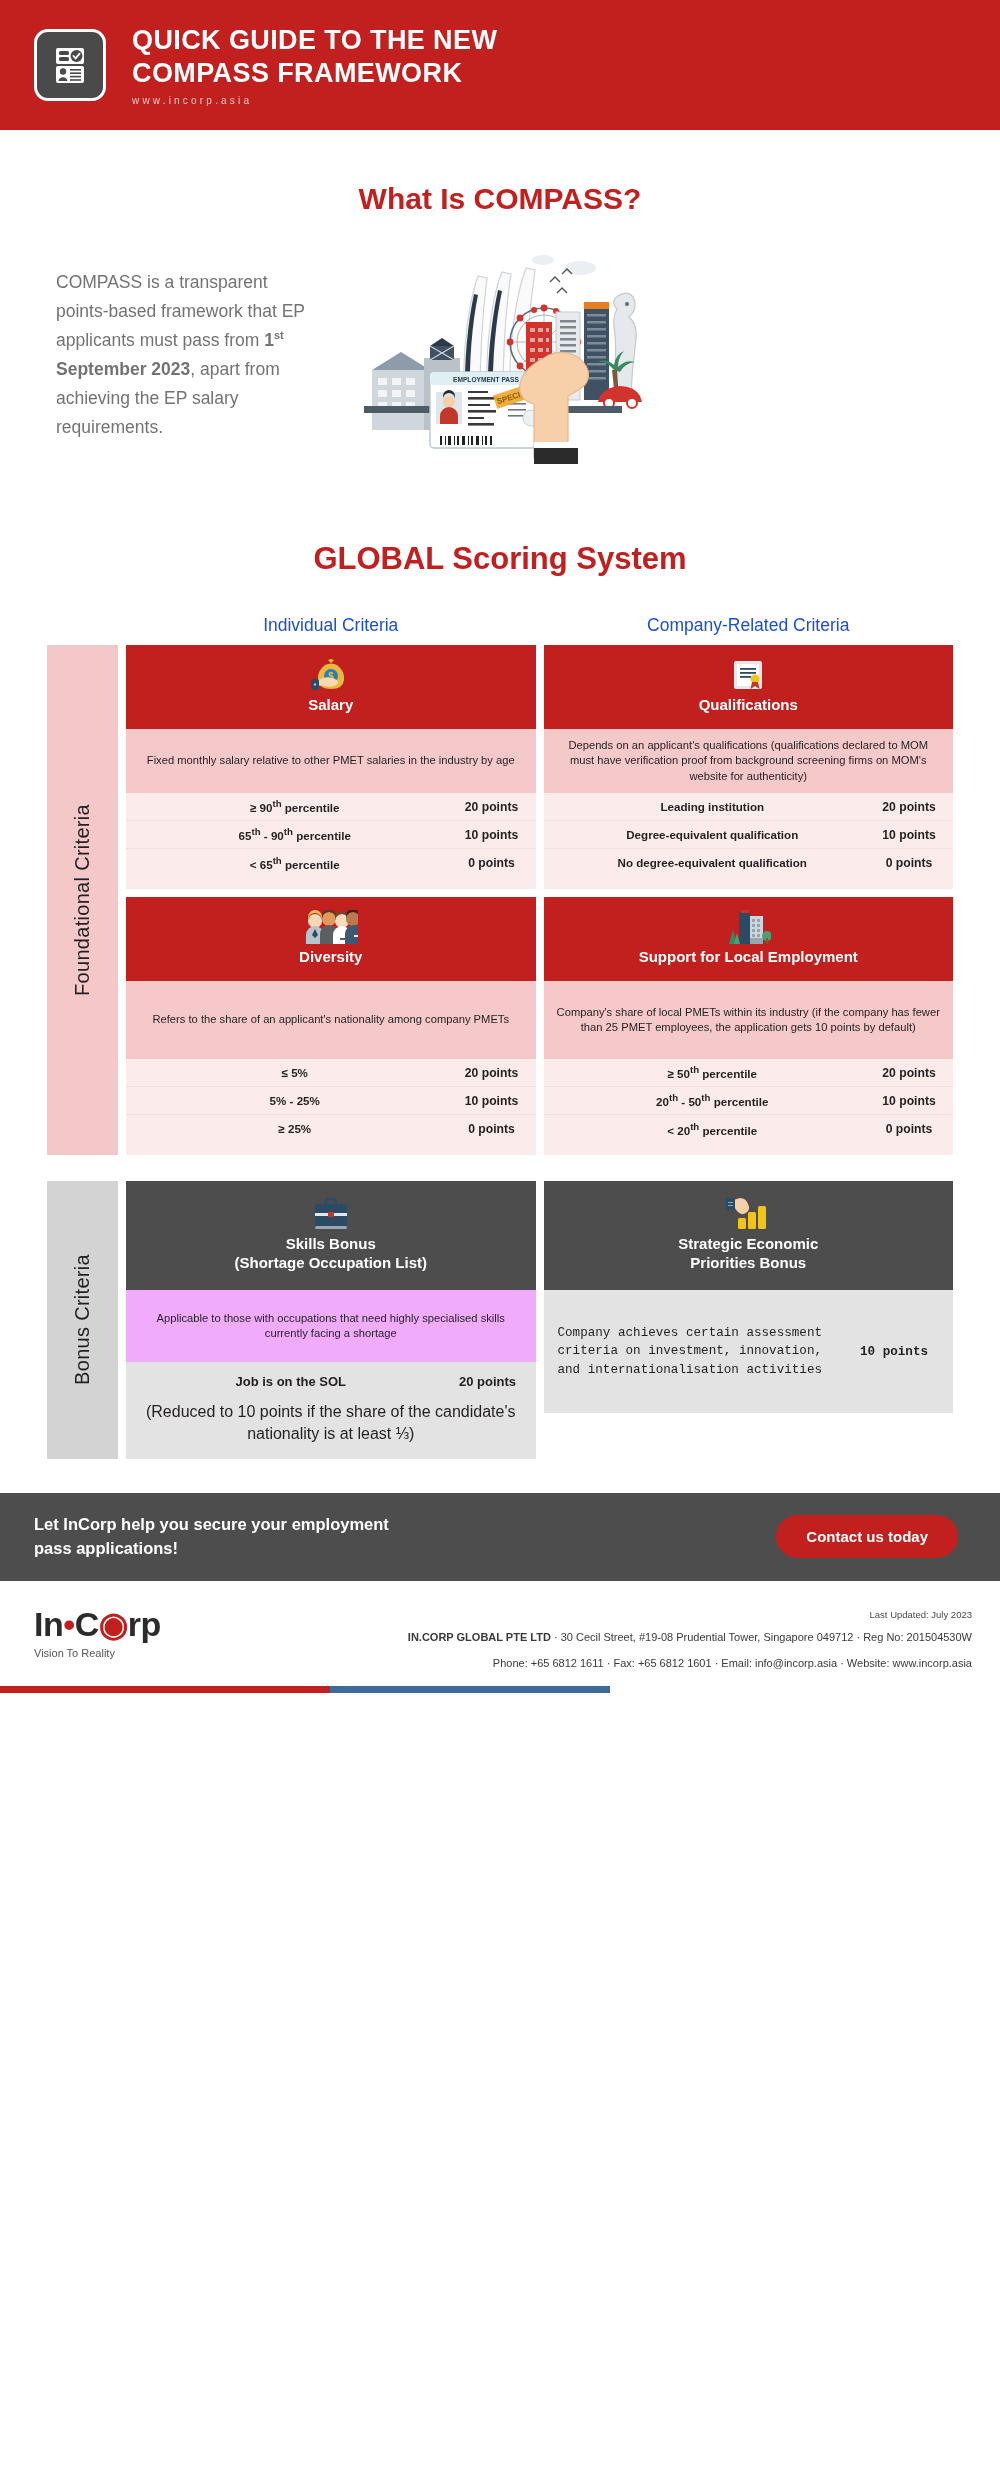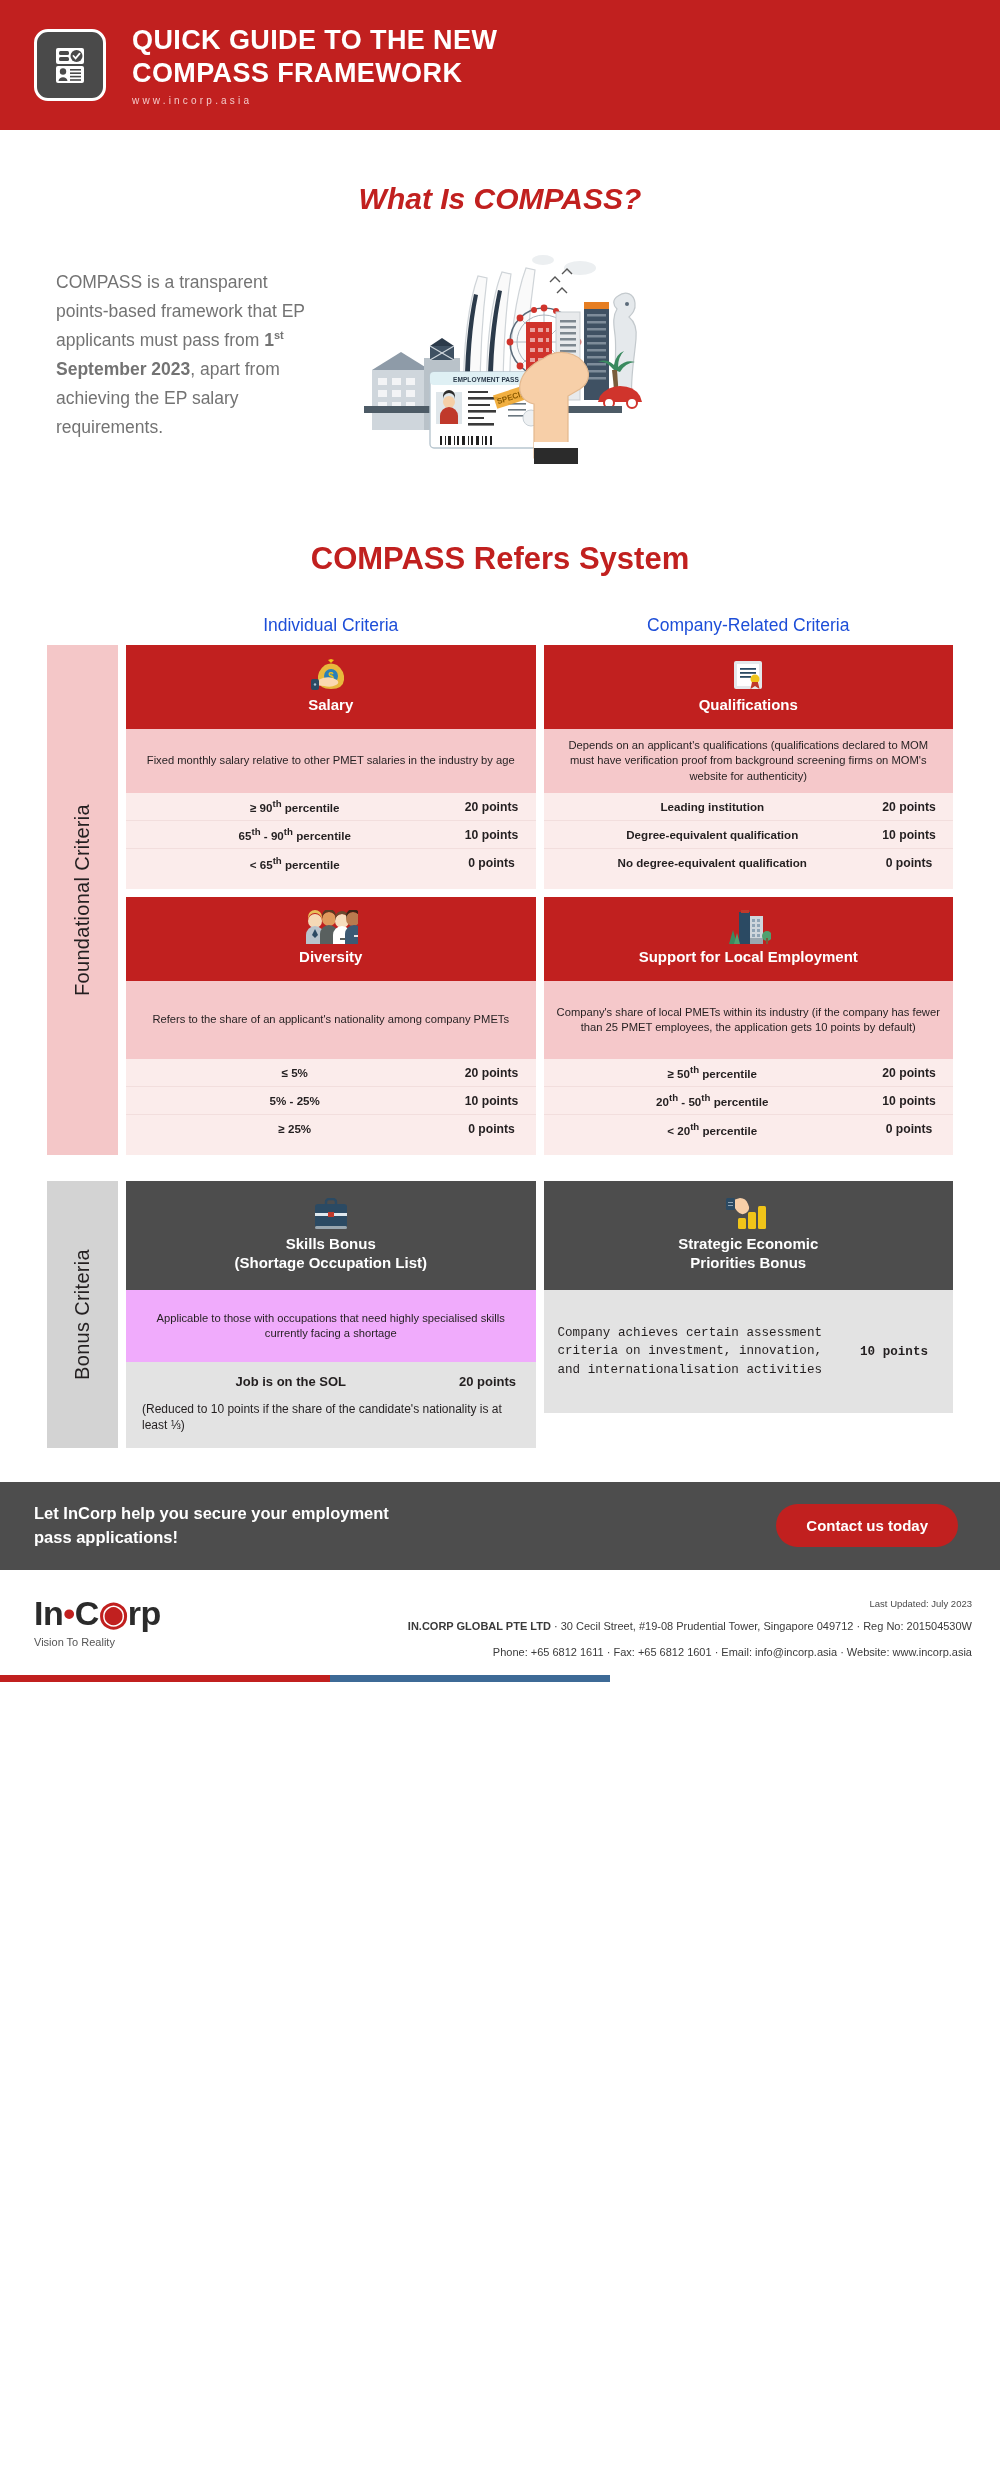--- a/index.html
+++ b/index.html
@@ -45,21 +45,21 @@
     color: #f3c9c8;
     letter-spacing: 3.2px;
   }
 
   
   .sec-title {
     text-align: center;
     color: #c1201f;
     font-weight: bold;
   }
-  .what-title { font-size: 30px; margin-top: 52px; font-style: italic; }
+  .what-title { font-size: 30px; margin-top: 52px; }
 
   .intro-row {
     display: flex;
     margin-top: 34px;
     padding: 0 34px 0 56px;
     align-items: flex-start;
   }
   .intro-text {
     width: 250px;
     font-size: 17.5px;
@@ -172,22 +172,22 @@
 
   .rows-pad { padding-bottom: 12px; background:#fbeceb; }
 
   .gap-v { height: 8px; }
 
   
   .bonus-wrap { margin-top: 26px; }
   .bonus-body { background: #e3e3e3; }
   .bonus-note {
     background: #e3e3e3;
-    text-align: left;
-    font-size: 12px;
+    text-align: center;
+    font-size: 16px;
     line-height: 1.36;
     padding: 8px 16px 14px;
     color: #231f20;
   }
   .sol-row {
     background: #e3e3e3;
     display: flex;
     align-items: flex-start;
     padding: 12px 8px 4px;
   }
@@ -463,21 +463,21 @@
             <rect x="178" y="186" width="2" height="9"></rect>
         </g>
 
         <path d="M232 108 c14 -10 34 -6 42 8 c5 9 2 18 -6 23 l-12 7 l0 62 l-34 0 l0 -54 c-10 -2 -16 -10 -14 -20 c2 -11 12 -20 24 -26 z" fill="#f7cfa8" stroke="#e3b88e" stroke-width="1.2"></path>
         <path d="M222 196 l44 0 l0 18 l-44 0 z" fill="#2b2b2b"></path>
         <path d="M222 192 l44 0 l0 6 l-44 0 z" fill="#ffffff"></path>
       </svg>
     </div>
   </div>
 
-  <div class="sec-title scoring-title">COMPASS Refers System</div>
+  <div class="sec-title scoring-title">GLOBAL Scoring System</div>
 
   <div class="grid-wrap">
 
     <div class="col-heads">
       <div class="col-head first">Individual Criteria</div>
       <div class="col-head">Company-Related Criteria</div>
     </div>
 
     <div class="block-row">
       <div class="side-label">

